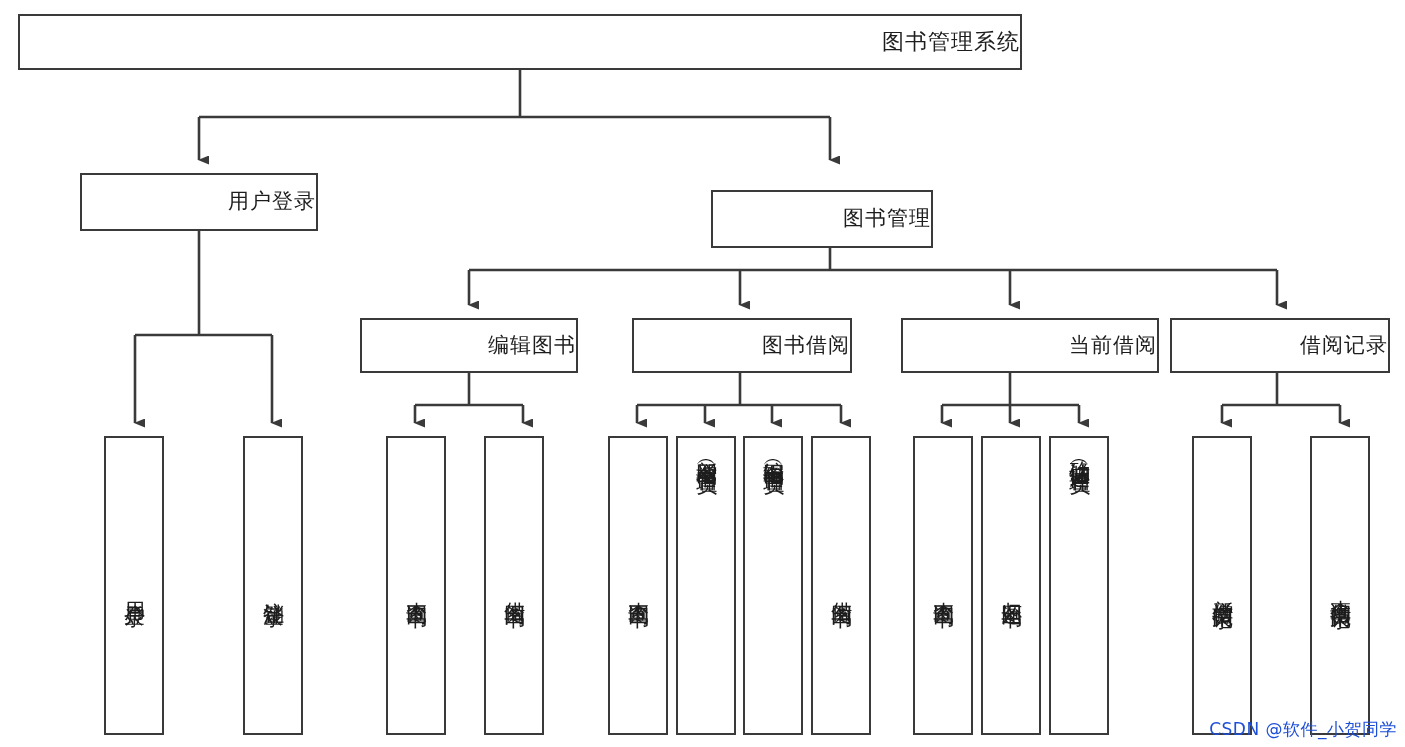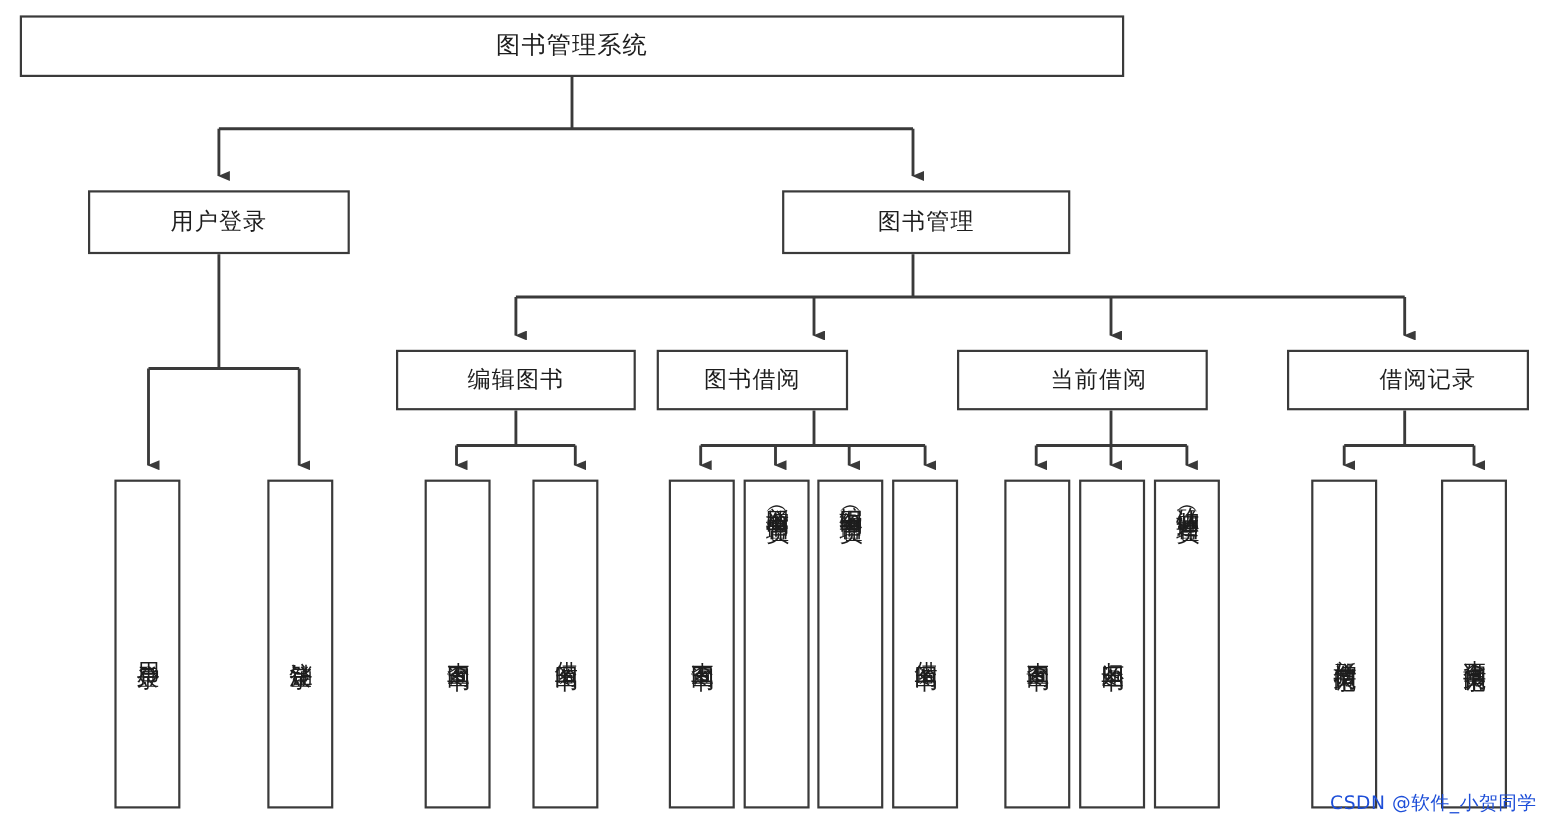--- a/index.html
+++ b/index.html
@@ -33,20 +33,21 @@
     background: #ffffff;
     display: flex;
     align-items: center;
     justify-content: center;
     color: #1d1d1d;
   }
   .node.horiz {
     font-size: 21px;
     letter-spacing: 1px;
     line-height: 1.2;
+    justify-content: flex-end;
   }
   .node.root {
     font-size: 22px;
   }
   .node.vert {
     align-items: flex-start;
     justify-content: center;
     padding-top: 6px;
   }
   .vlabel {
@@ -132,33 +133,33 @@
   </svg>
 
   <div class="node horiz root" style="left:18px; top:14px; width:1004px; height:56px;">
     <span>图书管理系统</span>
   </div>
 
   <div class="node horiz" style="left:80px; top:173px; width:238px; height:58px;">
     <span>用户登录</span>
   </div>
 
-  <div class="node horiz" style="left:711px; top:173px; width:262px; height:58px;">
+  <div class="node horiz" style="left:711px; top:190px; width:222px; height:58px;">
     <span>图书管理</span>
   </div>
 
   <div class="node horiz" style="left:360px; top:318px; width:218px; height:55px;">
     <span>编辑图书</span>
   </div>
 
-  <div class="node horiz" style="left:597px; top:318px; width:174px; height:55px;">
+  <div class="node horiz" style="left:632px; top:318px; width:220px; height:55px;">
     <span>图书借阅</span>
   </div>
 
-  <div class="node horiz" style="left:870px; top:318px; width:228px; height:55px;padding-left:30px;">
+  <div class="node horiz" style="left:901px; top:318px; width:258px; height:55px;padding-left:30px;">
     <span>当前借阅</span>
   </div>
 
   <div class="node horiz" style="left:1170px; top:318px; width:220px; height:55px;padding-left:36px;">
     <span>借阅记录</span>
   </div>
 
   <div class="node vert" style="left:104px; top:436px; width:60px; height:299px;">
     <span class="vlabel centered">用户登录</span>
   </div>

